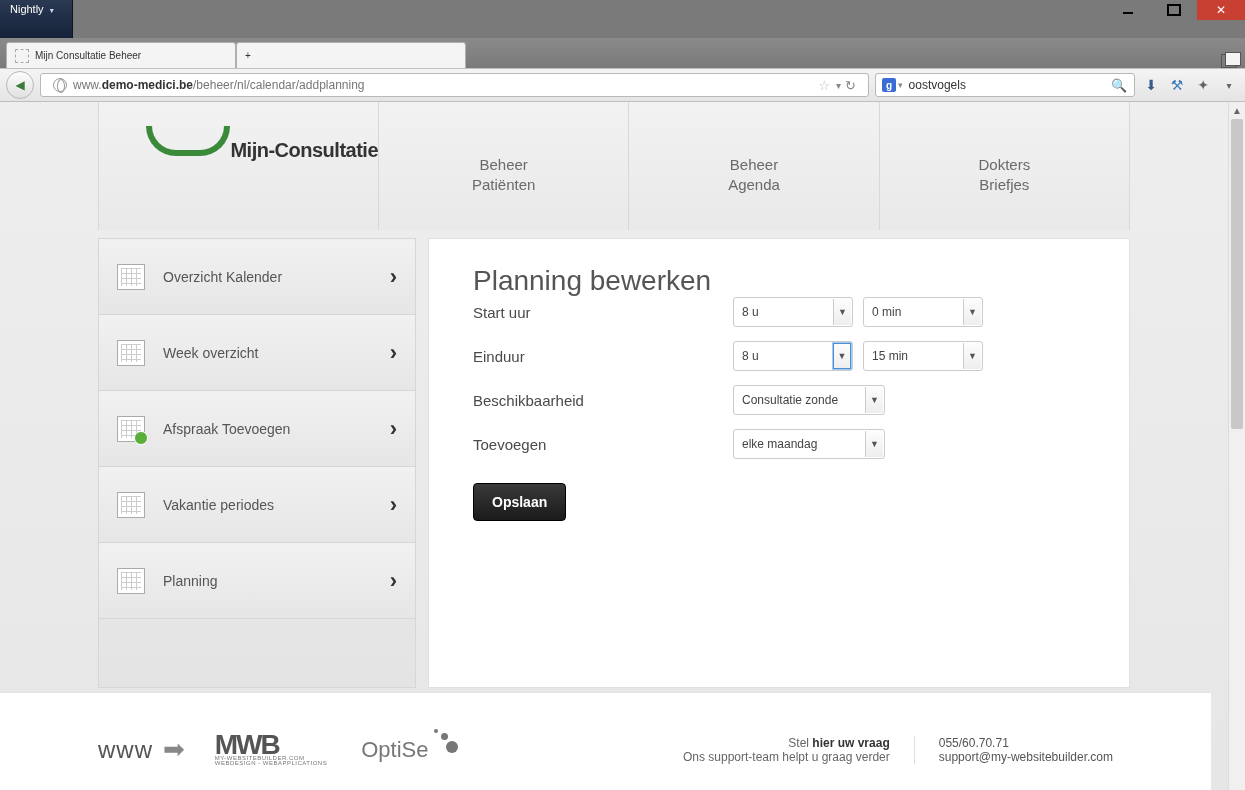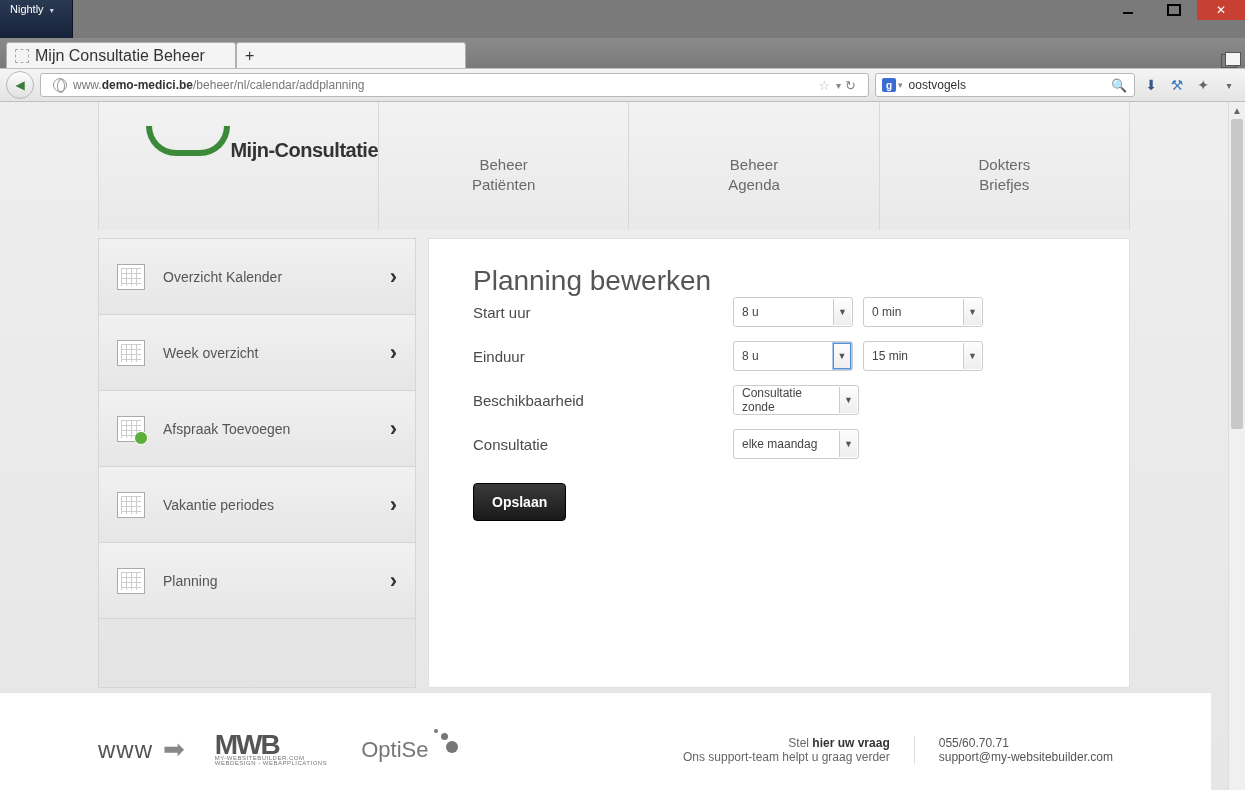--- a/index.html
+++ b/index.html
@@ -10,21 +10,21 @@
   .titlebar .nightly { background: linear-gradient(#2a3a52,#15223a); color: #fff; font-size: 11px; padding: 3px 18px 3px 10px; position: relative; border-right: 1px solid #0d1522; }
   .titlebar .nightly::after { content: "▾"; font-size: 8px; margin-left: 6px; color: #cfd8e6; }
   .titlebar .spacer { flex: 1; }
   .titlebar .winbtn { width: 46px; height: 20px; display: flex; align-items: center; justify-content: center; color: #000; font-size: 11px; }
   .titlebar .winbtn.min::before { content: ""; width: 10px; height: 2px; background: #000; display: block; margin-top: 6px; }
   .titlebar .winbtn.max::before { content: ""; width: 10px; height: 8px; border: 2px solid #000; display: block; }
   .titlebar .winbtn.close { background: #c84031; color: #fff; width: 48px; }
   .titlebar .winbtn.close::before { content: "✕"; font-size: 12px; color: #fff; }
 
   .tabbar { height: 30px; background: linear-gradient(#8a8a8a,#7a7a7a); display: flex; align-items: flex-end; padding-left: 6px; }
-  .tab { background: #f4f4f4; border: 1px solid #b0b0b0; border-bottom: none; border-radius: 3px 3px 0 0; height: 26px; padding: 4px 30px 4px 8px; display: flex; align-items: center; font-size: 16px; color: #333; min-width: 230px; position: relative; }
+  .tab { background: #f4f4f4; border: 1px solid #b0b0b0; border-bottom: none; border-radius: 3px 3px 0 0; height: 26px; padding: 4px 30px 4px 8px; display: flex; align-items: center; font-size: 10px; color: #333; min-width: 230px; position: relative; }
   .tab .favicon { width: 14px; height: 14px; border: 1px dashed #aaa; margin-right: 6px; }
   .tabbar .restore { margin-left: auto; margin-right: 8px; width: 16px; height: 14px; border: 1px solid #555; position: relative; }
   .tabbar .restore::before { content: ""; position: absolute; top: -3px; left: 3px; width: 14px; height: 12px; border: 1px solid #555; background: #f4f4f4; }
 
   .navbar { height: 34px; background: linear-gradient(#f4f4f4,#e4e4e4); border-top: 1px solid #bfbfbf; border-bottom: 1px solid #bfbfbf; display: flex; align-items: center; padding: 0 6px; gap: 6px; }
   .navbar .back { width: 28px; height: 28px; border-radius: 50%; background: linear-gradient(#fdfdfd,#e0e0e0); border: 1px solid #b8b8b8; display: flex; align-items: center; justify-content: center; }
   .navbar .back::before { content: "◀"; font-size: 12px; color: #3a7a3a; }
   .urlbox { flex: 1; height: 24px; background: #fff; border: 1px solid #b8b8b8; border-radius: 3px; display: flex; align-items: center; padding: 0 12px; font-size: 12px; color: #777; }
   .urlbox .globe { width: 14px; height: 14px; border-radius: 50%; border: 1px solid #999; margin-right: 6px; position: relative; }
   .urlbox .globe::before { content: ""; position: absolute; left: 3px; top: 0; width: 6px; height: 12px; border: 1px solid #999; border-radius: 50%; }
@@ -69,21 +69,21 @@
   .sideitem .chev { position: absolute; right: 18px; font-size: 22px; color: #333; font-weight: bold; }
 
   .main { flex: 1; background: #fff; border: 1px solid #e0e0e0; padding: 26px 44px; }
   .main h1 { font-size: 28px; font-weight: 400; color: #555; }
   .field { display: flex; align-items: center; margin-bottom: 14px; }
   .field .flabel { width: 260px; font-size: 15px; color: #4a4a4a; }
   .sel { height: 30px; background: #fff; border: 1px solid #ccc; border-radius: 3px; font-size: 12px; color: #444; padding: 0 22px 0 8px; position: relative; display: inline-flex; align-items: center; margin-right: 10px; }
   .sel .arrow { position: absolute; right: 1px; top: 1px; bottom: 1px; width: 18px; border-left: 1px solid #ccc; display: flex; align-items: center; justify-content: center; font-size: 9px; color: #555; background: linear-gradient(#fdfdfd,#eee); }
   .sel.highlight .arrow { border: 1px solid #4a90d9; outline: 1px solid #a8c8ec; }
   .sel.w110 { width: 120px; }
-  .sel.w120 { width: 126px; }
+  .sel.w120 { width: 152px; }
   .btn-save { background: linear-gradient(#3a3a3a,#1a1a1a); color: #fff; border: 1px solid #000; border-radius: 4px; padding: 10px 18px; font-size: 14px; font-weight: 600; cursor: pointer; margin-top: 10px; }
 
   
   .footer { position: absolute; left: 0; right: 17px; bottom: 0; height: 114px; background: #fff; border-top: 1px solid #e4e4e4; display: flex; align-items: center; padding: 0 98px; }
   .footer .www { font-size: 24px; color: #555; font-weight: 300; letter-spacing: 1px; margin-right: 10px; }
   .footer .arrow-r { font-size: 26px; color: #888; margin-right: 30px; }
   .footer .mwb { font-size: 28px; font-weight: 900; color: #555; letter-spacing: -2px; line-height: 0.8; margin-right: 34px; }
   .footer .mwb small { display: block; font-size: 6px; letter-spacing: 0.5px; font-weight: 400; color: #777; }
   .footer .optiseo { font-size: 22px; color: #777; font-weight: 300; position: relative; padding-right: 30px; }
   .footer .optiseo .dots { position: absolute; right: 0; top: -8px; width: 26px; height: 26px; }
@@ -218,21 +218,21 @@
 
         <div class="field">
           <div class="flabel">Beschikbaarheid</div>
           <div class="sel w120">
             <span>Consultatie zonde</span>
             <span class="arrow">▼</span>
           </div>
         </div>
 
         <div class="field">
-          <div class="flabel">Consultatie</div>
+          <div class="flabel">Toevoegen</div>
           <div class="sel w120">
             <span>elke maandag</span>
             <span class="arrow">▼</span>
           </div>
         </div>
 
         <button class="btn-save">Opslaan</button>
       </div>
     </div>
 

